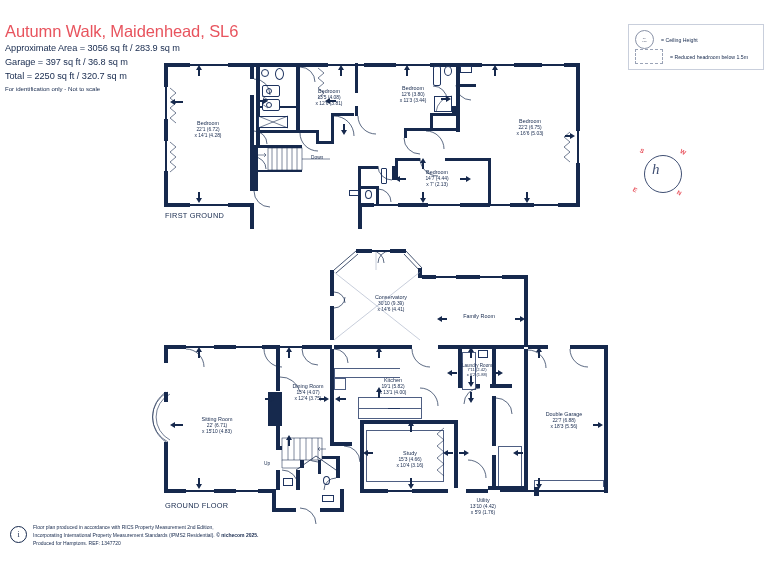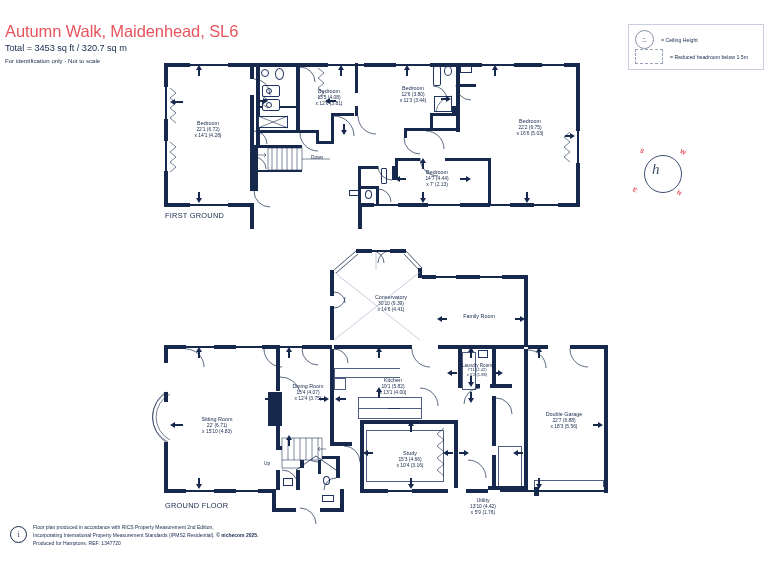--- a/index.html
+++ b/index.html
@@ -98,21 +98,23 @@
   .f-txt{margin-left:6px;font-size:5.0px;line-height:1.55;color:#16294d;}
   .f-txt .cm{font-weight:700;}
 </style>
 </head>
 <body>
 
 <div id="stage">
 
   <div class="hdr">
     <h1>Autumn Walk, Maidenhead, SL6</h1>
-    <div class="ln">Total = 3453 sq ft / 320.7 sq m</div>
+    <div class="ln">Approximate Area = 3056 sq ft / 283.9 sq m</div>
+    <div class="ln">Garage = 397 sq ft / 36.8 sq m</div>
+    <div class="ln">Total = 2250 sq ft / 320.7 sq m</div>
     <div class="small">For identification only - Not to scale</div>
   </div>
 
   <div class="legend">
     <div class="lgrow r1">
       <div class="ch-ico">
         <span>CH</span>
         <span>9'10″</span>
       </div>
       <div class="lgtxt">= Ceiling Height</div>

